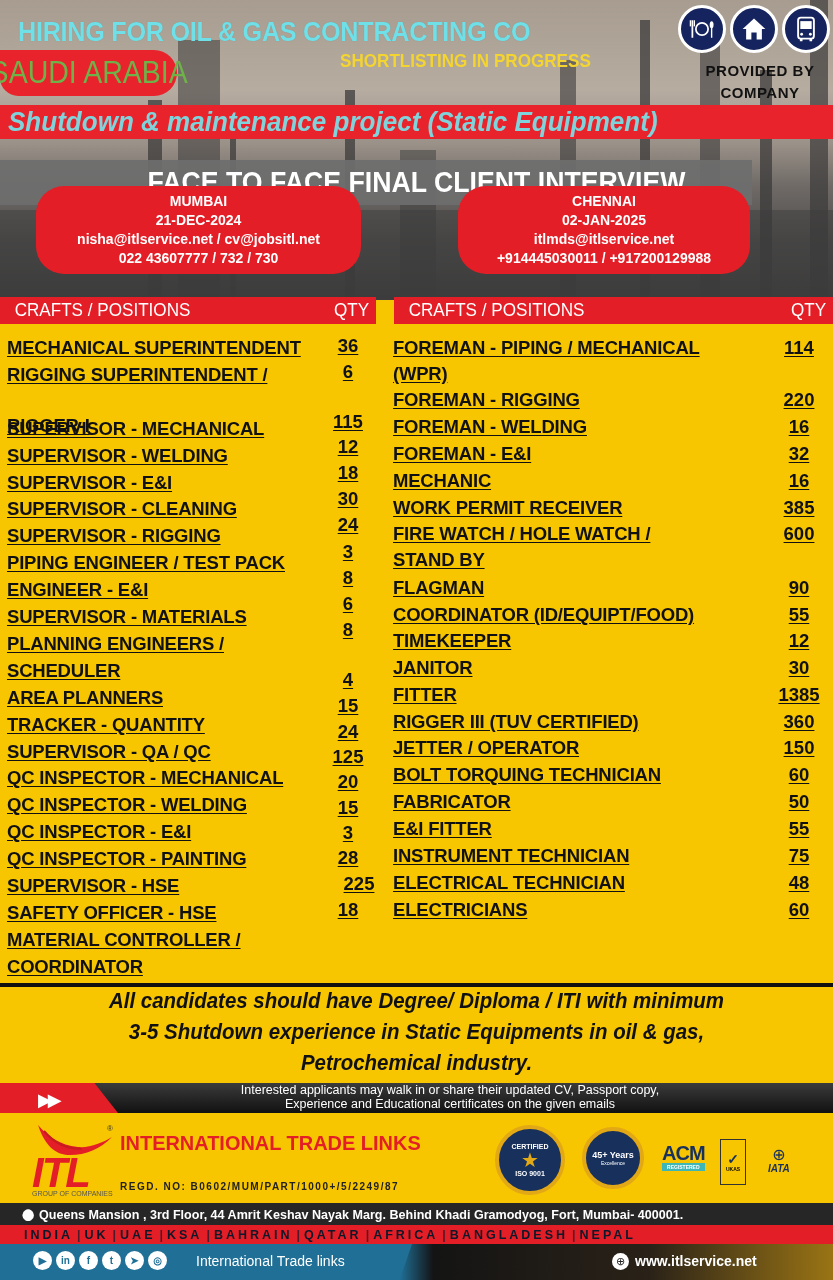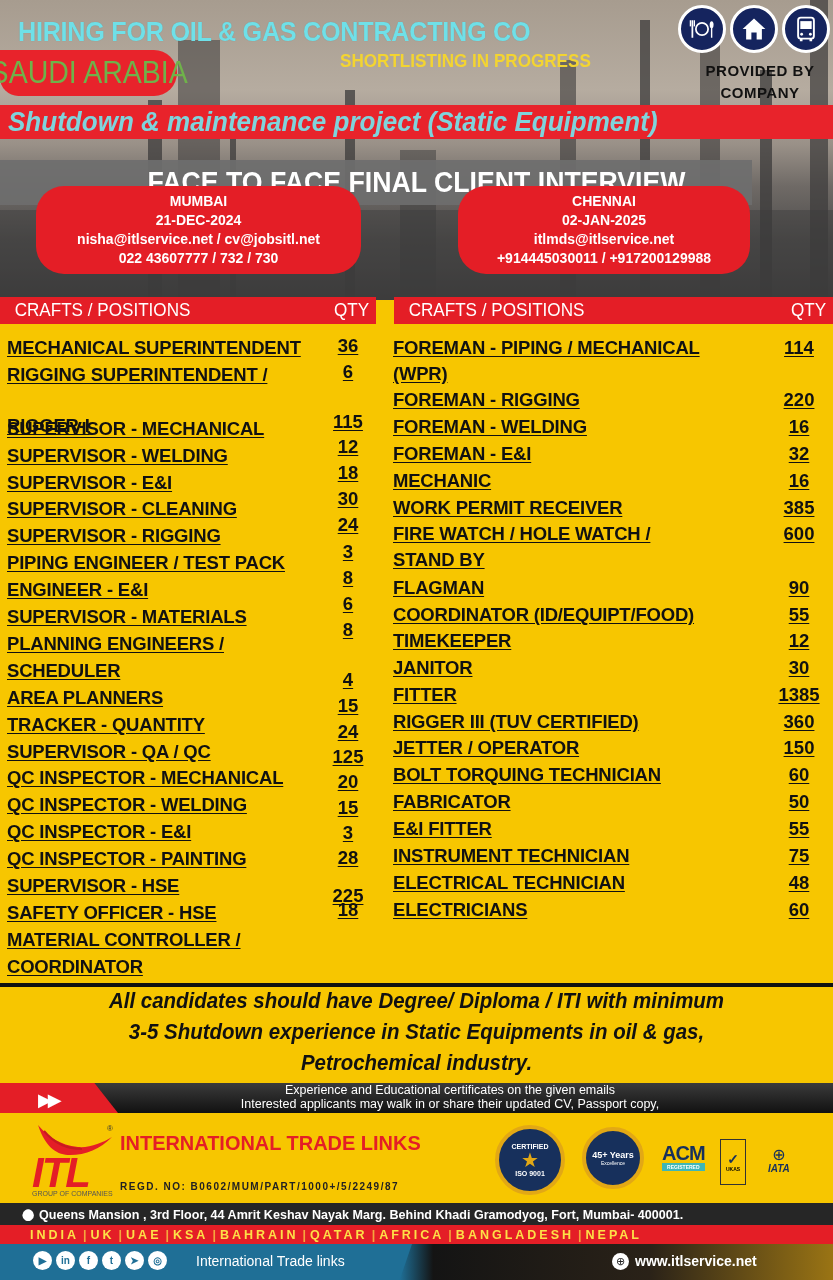--- a/index.html
+++ b/index.html
@@ -71,21 +71,21 @@
   .ukas .c{font-size:14px;color:#17305c;font-weight:900;line-height:14px;}
   .ukas .u{font-size:5px;font-weight:700;}
   .iata{position:absolute;left:768px;top:34px;text-align:center;color:#17305c;}
   .iata .g{font-size:16px;line-height:16px;}
   .iata .t{font-size:10px;font-weight:900;font-style:italic;}
 
   
   .address{position:absolute;left:0;top:1203px;width:833px;height:22px;background:#262626;color:#fff;font-size:13.5px;font-weight:700;display:flex;align-items:center;padding-left:22px;white-space:nowrap;}
   .address span.t{transform:scaleX(.93);transform-origin:left;display:inline-block;}
   .pin{display:inline-block;margin-right:5px;font-size:11px;}
-  .countries{position:absolute;left:0;top:1225px;width:833px;height:19px;background:#e41e26;color:#fde047;font-size:12.5px;font-weight:700;letter-spacing:3px;display:flex;align-items:center;padding-left:30px;white-space:nowrap;}
+  .countries{position:absolute;left:0;top:1225px;width:833px;height:19px;background:#e41e26;color:#0f172a;font-size:12.5px;font-weight:700;letter-spacing:3px;display:flex;align-items:center;padding-left:24px;white-space:nowrap;}
   .countries .sep{opacity:.7;margin:0 4px;letter-spacing:0;}
   .social{position:absolute;left:0;top:1244px;width:833px;height:36px;background:linear-gradient(90deg,#1f6f96 0%,#1f6f96 48%,#141414 52%,#2a2218 78%,#9a7414 100%);}
   .social-blue{position:absolute;left:0;top:1244px;width:412px;height:36px;background:#1f6f96;clip-path:polygon(0 0,100% 0,97% 100%,0 100%);}
   .soc-icons{position:absolute;left:33px;top:1251px;display:flex;gap:4px;}
   .soc{width:19px;height:19px;border-radius:50%;background:#fff;color:#1f6f96;font-size:10px;font-weight:900;display:flex;align-items:center;justify-content:center;}
   .soc-name{position:absolute;left:196px;top:1253px;font-size:14px;color:#fff;white-space:nowrap;}
   .web-icon{position:absolute;left:612px;top:1253px;width:17px;height:17px;border-radius:50%;background:#fff;color:#222;font-size:11px;display:flex;align-items:center;justify-content:center;}
   .web{position:absolute;left:635px;top:1253px;font-size:14px;font-weight:700;color:#fff;white-space:nowrap;}
 </style>
 </head>
@@ -211,21 +211,21 @@
       <div class="qty" style="left: 330px; width: 36px; top: 593px;">6</div>
       <div class="qty" style="left: 330px; width: 36px; top: 619px;">8</div>
       <div class="qty" style="left: 330px; width: 36px; top: 669px;">4</div>
       <div class="qty" style="left: 330px; width: 36px; top: 695px;">15</div>
       <div class="qty" style="left: 330px; width: 36px; top: 721px;">24</div>
       <div class="qty" style="left: 330px; width: 36px; top: 746px;">125</div>
       <div class="qty" style="left: 330px; width: 36px; top: 771px;">20</div>
       <div class="qty" style="left: 330px; width: 36px; top: 797px;">15</div>
       <div class="qty" style="left: 330px; width: 36px; top: 822px;">3</div>
       <div class="qty" style="left: 330px; width: 36px; top: 847px;">28</div>
-      <div class="qty" style="left: 330px; width: 36px; top: 873px; margin-top: 12px;">225</div>
+      <div class="qty" style="left: 341px; width: 36px; top: 873px;">225</div>
       <div class="qty" style="left: 330px; width: 36px; top: 899px;">18</div>
     </div>
 
   <div id="right-list">
       <div class="row" style="left: 393px; top: 337px;">FOREMAN - PIPING / MECHANICAL</div>
       <div class="row" style="left: 393px; top: 363px;">(WPR)</div>
       <div class="row" style="left: 393px; top: 389px;">FOREMAN - RIGGING</div>
       <div class="row" style="left: 393px; top: 416px;">FOREMAN - WELDING</div>
       <div class="row" style="left: 393px; top: 443px;">FOREMAN - E&amp;I</div>
       <div class="row" style="left: 393px; top: 470px;">MECHANIC</div>
@@ -272,22 +272,22 @@
   <div class="req">
     <div>All candidates should have Degree/ Diploma / ITI with minimum</div>
     <div>3-5 Shutdown experience in Static Equipments in oil &amp; gas,</div>
     <div>Petrochemical industry.</div>
   </div>
 
   <div class="apply-bar"></div>
   <div class="apply-red"></div>
   <div class="apply-icon">▶▶</div>
   <div class="apply-text">
+    <div>Interested applicants may walk in or share their updated CV, Passport copy,</div>
     <div>Experience and Educational certificates on the given emails</div>
-    <div>Interested applicants may walk in or share their updated CV, Passport copy,</div>
   </div>
 
   <div class="brand">
     <svg class="itl-logo" viewBox="0 0 86 80">
       <path d="M8,4 C18,16 30,24 48,26 C60,27 72,22 82,16 C70,28 56,34 40,34 C28,34 16,28 8,4 Z" fill="#e41e26"></path>
       <path d="M14,10 C24,22 38,28 52,28" stroke="#c81a20" stroke-width="2" fill="none"></path>
     </svg>
     <div class="itl-letters">ITL</div>
     <div class="group">GROUP OF COMPANIES</div>
     <div class="reg">®</div>

